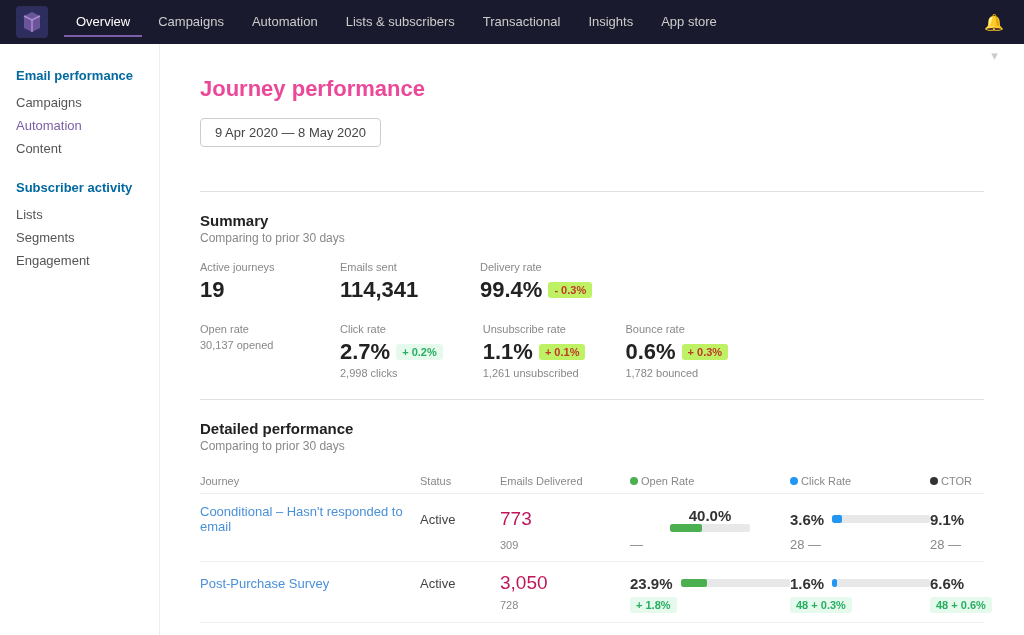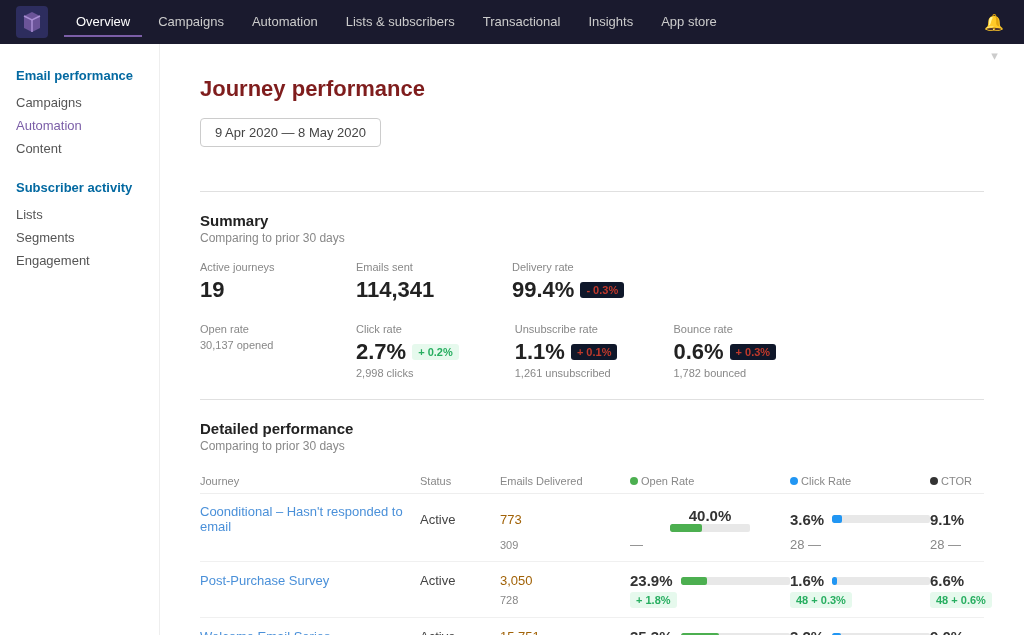--- a/index.html
+++ b/index.html
@@ -21,54 +21,54 @@
 
     
     .sidebar { width: 160px; padding: 24px 16px; background: #fff; border-right: 1px solid #eee; flex-shrink: 0; }
     .sidebar-section-title { font-weight: 600; font-size: 13px; color: #0369a1; margin-bottom: 8px; }
     .sidebar-item { font-size: 13px; color: #555; padding: 4px 0; cursor: pointer; display: block; }
     .sidebar-item.active { color: #7b5ea7; font-weight: 500; }
     .sidebar-group { margin-bottom: 20px; }
 
     
     .main-content { flex: 1; padding: 32px 40px; overflow-y: auto; }
-    .page-title { font-size: 22px; font-weight: 700; color: #7f1d1d; margin-bottom: 16px; }
+    .page-title { font-size: 22px; font-weight: 700; color: #ec4899; margin-bottom: 16px; }
     .date-range-btn { border: 1px solid #ccc; border-radius: 4px; padding: 6px 14px; font-size: 13px; color: #444; background: #fff; cursor: pointer; display: inline-block; margin-bottom: 24px; }
 
     .divider { border: none; border-top: 1px solid #e0e0e0; margin: 20px 0; }
 
     
     .section-title { font-size: 15px; font-weight: 700; color: #222; margin-bottom: 2px; }
     .section-subtitle { font-size: 12px; color: #888; margin-bottom: 16px; }
 
-    .metrics-row { display: flex; gap: 56px; margin-bottom: 20px; }
+    .metrics-row { display: flex; gap: 40px; margin-bottom: 20px; }
     .metric-item { min-width: 100px; }
     .metric-label { font-size: 11px; color: #888; margin-bottom: 4px; }
     .metric-value { font-size: 22px; font-weight: 700; color: #222; display: flex; align-items: center; gap: 6px; }
     .metric-sub { font-size: 11px; color: #888; margin-top: 2px; }
 
     .badge { font-size: 11px; font-weight: 600; padding: 2px 6px; border-radius: 3px; display: inline-flex; align-items: center; gap: 2px; }
-    .badge-red { background: #0f172a; color: #c0392b; }
+    .badge-red { background: #bef264; color: #c0392b; }
     .badge-green { background: #e6f9ed; color: #27ae60; }
 
     
     .table-section { margin-top: 8px; }
     .table-header { display: grid; grid-template-columns: 220px 80px 130px 160px 140px 120px; gap: 0; padding: 6px 0; border-bottom: 1px solid #eee; }
     .th { font-size: 11px; color: #888; font-weight: 500; }
     .col-dot { width: 8px; height: 8px; border-radius: 50%; display: inline-block; }
     .dot-green { background: #4caf50; }
     .dot-blue { background: #2196f3; }
     .dot-dark { background: #333; }
 
     .table-row-group { border-bottom: 1px solid #f0f0f0; padding: 8px 0; }
     .table-row { display: grid; grid-template-columns: 220px 80px 130px 160px 140px 120px; gap: 0; align-items: center; padding: 2px 0; }
     .table-row-sub { display: grid; grid-template-columns: 220px 80px 130px 160px 140px 120px; gap: 0; align-items: center; padding: 1px 0; }
     .td { font-size: 13px; color: #444; }
     .td-link { color: #4a90d9; cursor: pointer; text-decoration: none; font-size: 13px; }
-    .td-num { font-size: 13px; color: #a16207; }
+    .td-num { font-size: 19px; color: #be185d; }
     .td-pct { font-size: 15px; font-weight: 600; color: #333; }
     .td-sub-val { font-size: 11px; color: #888; }
     .bar-track { background: #e8e8e8; border-radius: 2px; height: 8px; flex: 1; overflow: hidden; }
     .bar-fill-green { background: #4caf50; height: 8px; border-radius: 2px; }
     .bar-fill-blue { background: #2196f3; height: 8px; border-radius: 2px; }
 
     .dash-text { color: #888; font-size: 13px; }
   </style>
 </head>
 <body>

